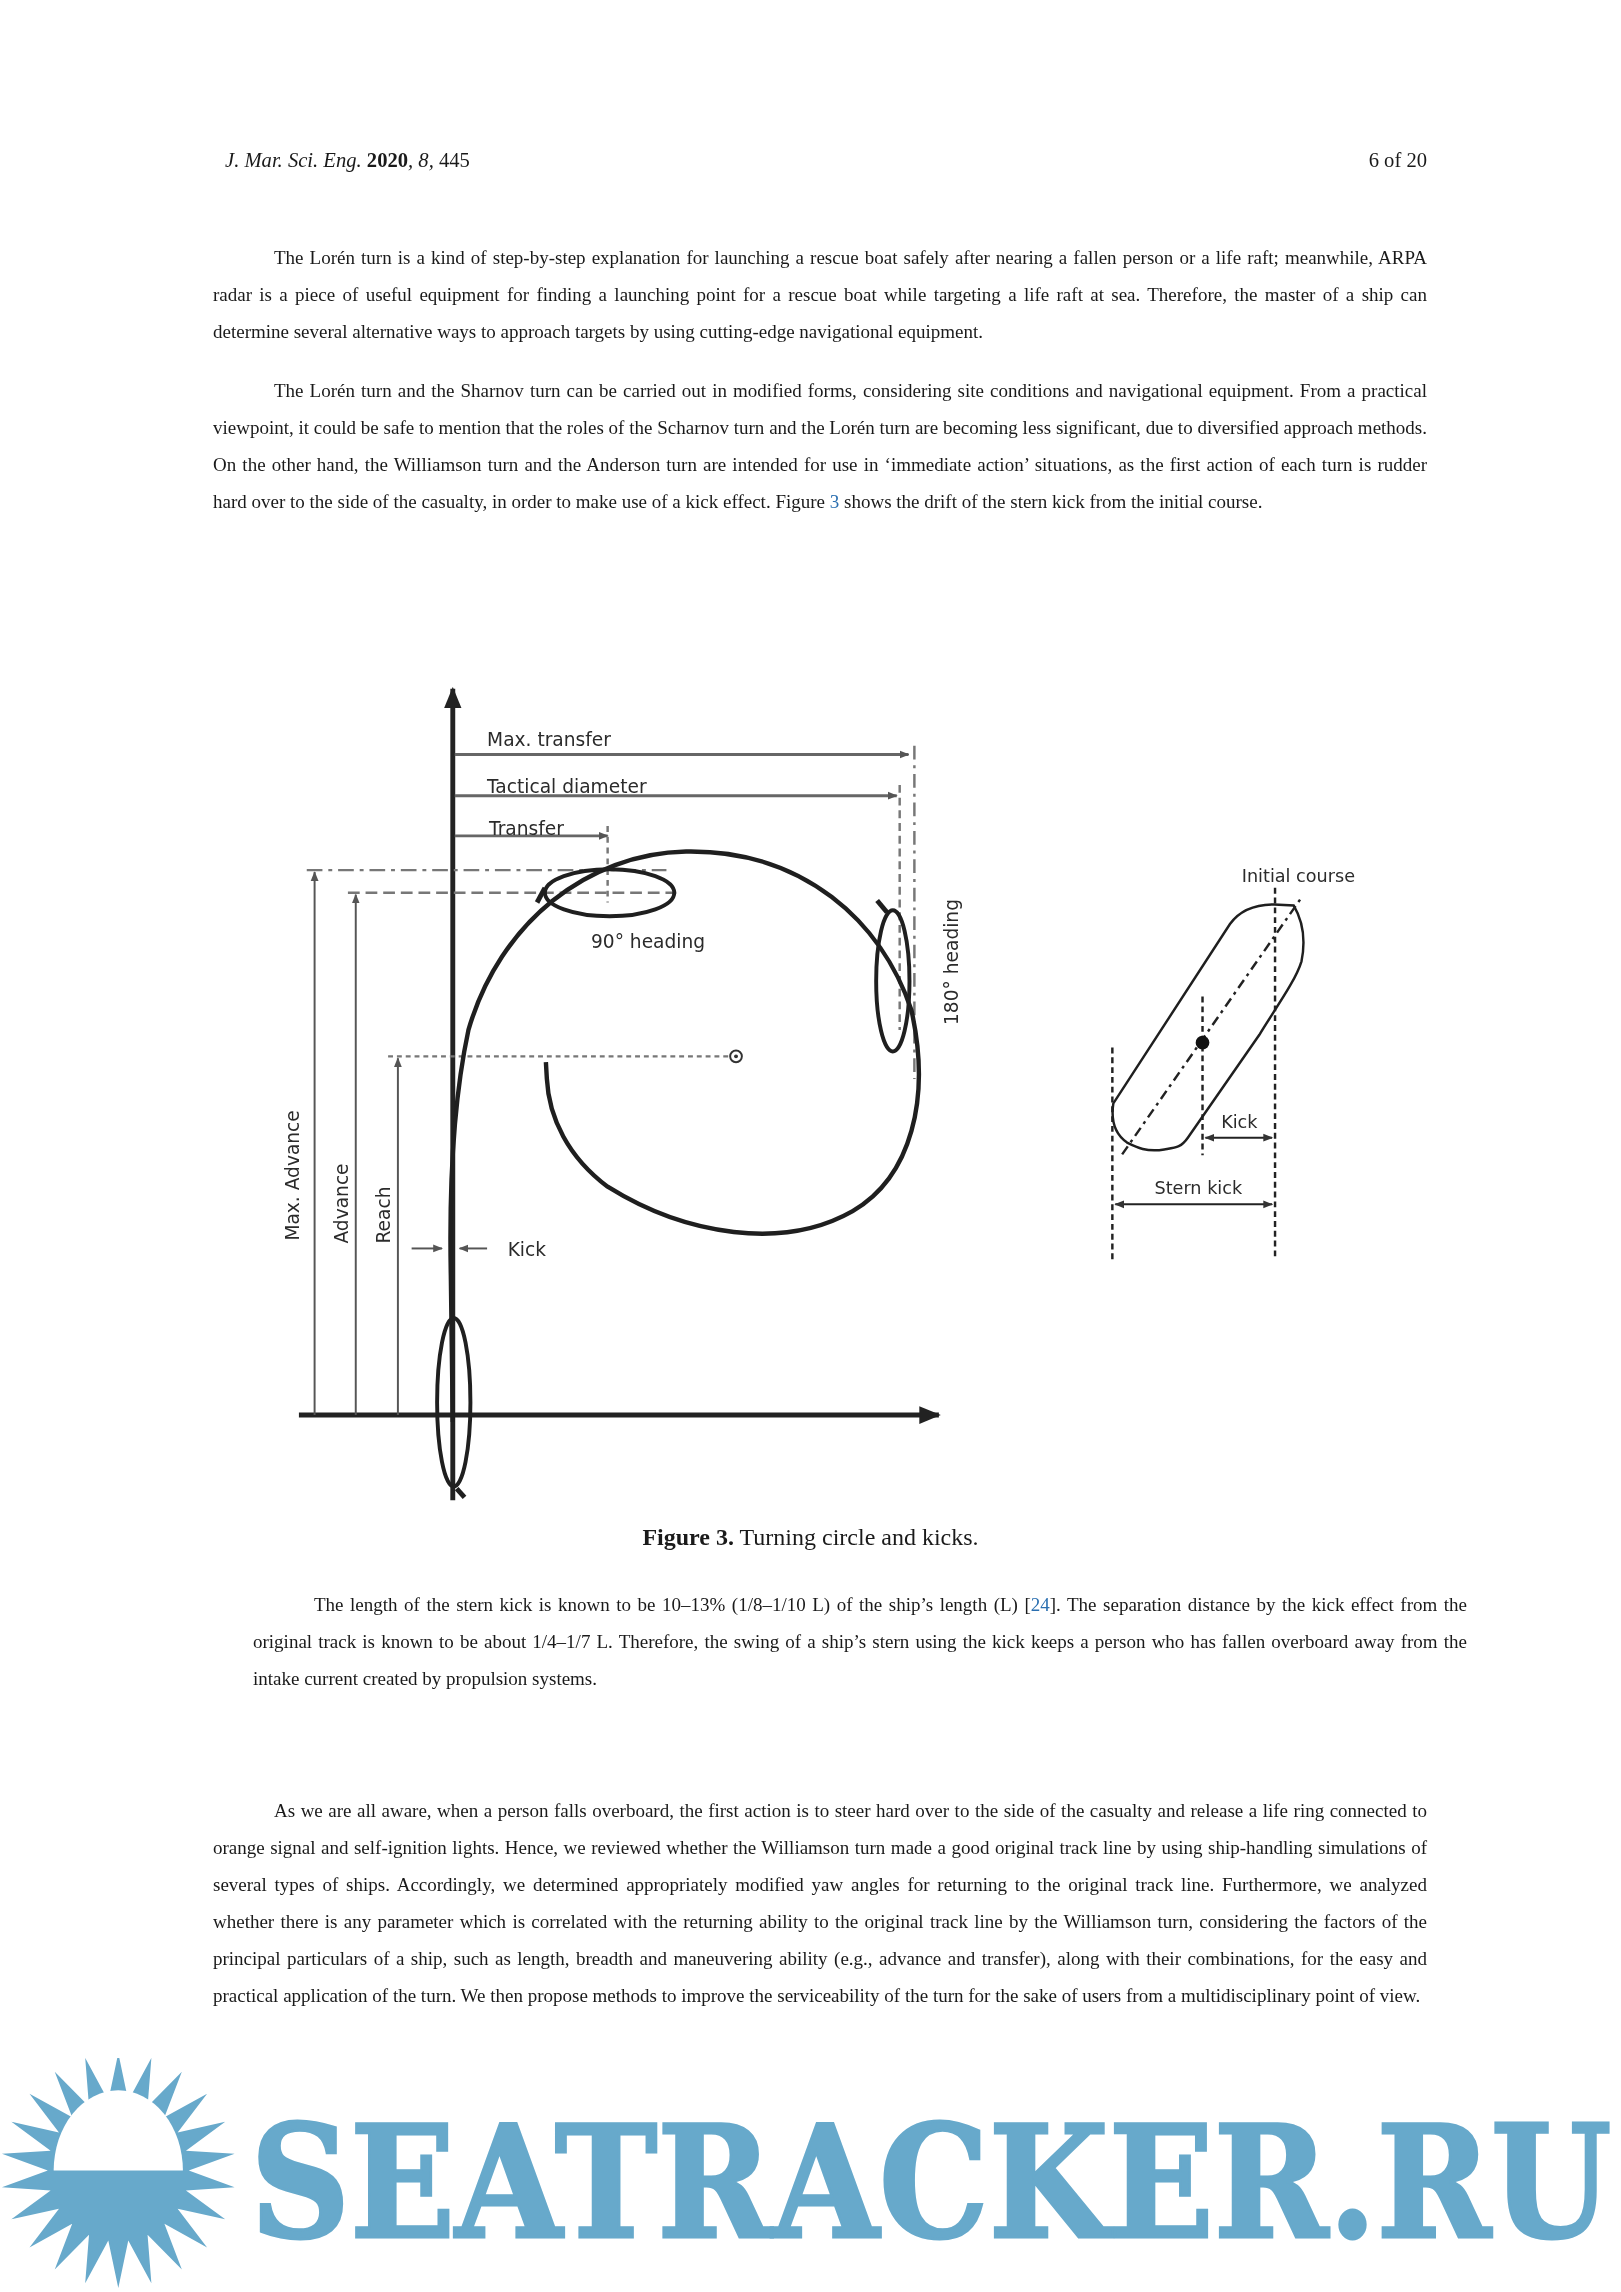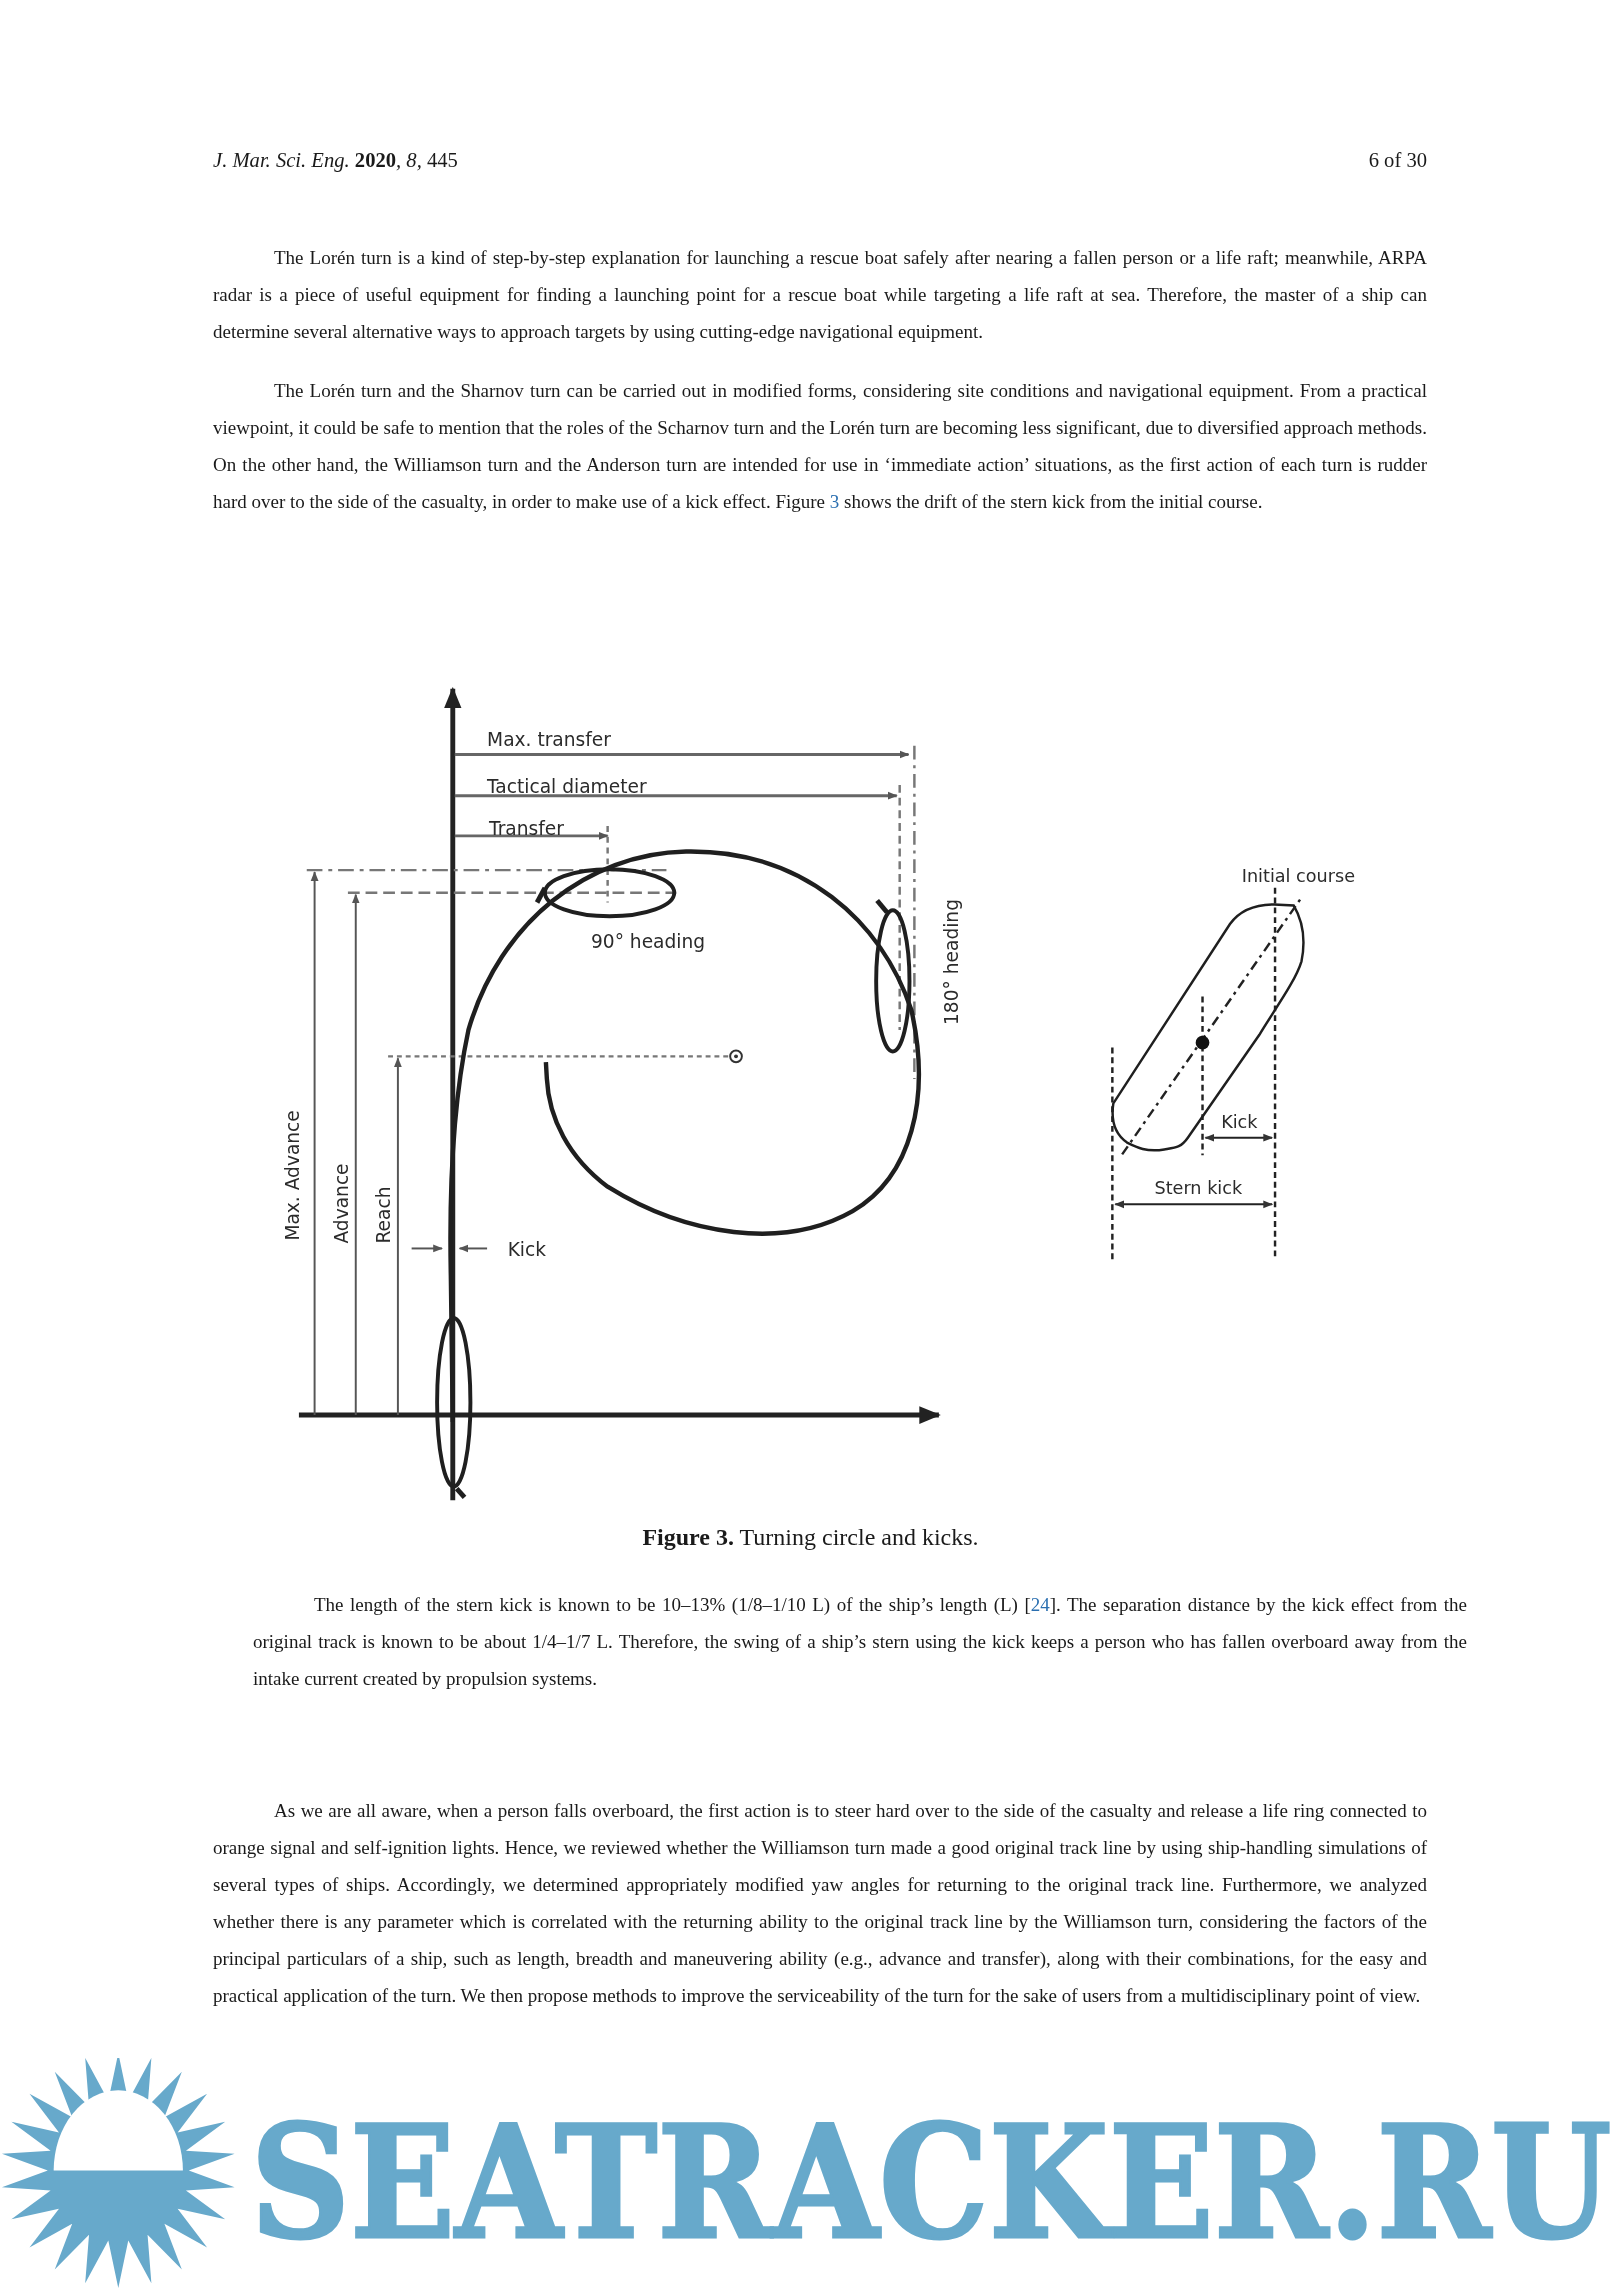--- a/index.html
+++ b/index.html
@@ -1,20 +1,20 @@
 <!DOCTYPE html>
 <html><head>
 <meta charset="utf-8">
 <style>
   html, body { margin:0; padding:0; background:#ffffff; }
   body { width:1621px; height:2293px; position:relative; overflow:hidden;
          font-family:"Liberation Serif","DejaVu Serif",serif; color:#1a1a1a; }
   .header { position:absolute; top:149px; left:213px; right:194px; height:29px;
             font-size:20.6px; }
-  .header .journal { position:absolute; left:0; top:0; font-style:italic; }
+  .header .journal { position:absolute; left:12px; top:0; font-style:italic; }
   .header .journal b { font-style:normal; font-weight:bold; }
   .header .pages { position:absolute; right:0; top:0; }
   .para { position:absolute; left:213px; width:1214px; font-size:19px;
           line-height:37px; text-align:justify; text-indent:61px; margin:0; }
   .link { color:#2a6fb0; }
   #p1 { top:239px; }
   #p2 { top:372px; }
   #p3 { top:1586px;margin-left:40px; }
   #p4 { top:1792px; }
   .caption { position:absolute; top:1524px; left:0; width:1621px; text-align:center;
@@ -22,21 +22,21 @@
   .caption b { font-weight:bold; }
   #figure { position:absolute; left:0; top:667px; width:1621px; height:863px; }
   #figure text { font-family:"DejaVu Sans","Liberation Sans",sans-serif; fill:#2b2b2b; }
   #watermark { position:absolute; left:0; top:2058px; width:1621px; height:234px; }
 </style>
 </head>
 <body>
 
 <div class="header">
   <span class="journal"><span>J. Mar. Sci. Eng.</span> <b>2020</b>, <span>8</span>, <span style="font-style:normal">445</span></span>
-  <span class="pages">6 of 30</span>
+  <span class="pages">6 of 20</span>
 </div>
 
 <p class="para" id="p1">The Lorén turn is a kind of step-by-step explanation for launching a rescue boat safely after nearing a fallen person or a life raft; meanwhile, ARPA radar is a piece of useful equipment for finding a launching point for a rescue boat while targeting a life raft at sea. Therefore, the master of a ship can determine several alternative ways to approach targets by using cutting-edge navigational equipment.</p>
 
 <p class="para" id="p2"><span>The Lorén turn and the Sharnov turn can be carried out in modified forms, considering site conditions and navigational equipment. From a practical viewpoint, it could be safe to mention that the roles of the Scharnov turn and the Lorén turn are becoming less significant, due to diversified approach methods. On the other hand, the Williamson turn and the Anderson turn are intended for use in ‘immediate action’ situations, as the first action of each turn is rudder hard over to the side of the casualty, in order to make use of a kick effect. Figure </span><span class="link">3</span><span> shows the drift of the stern kick from the initial course.</span></p>
 
 <svg id="figure" viewBox="0 680 1654 880" xmlns="http://www.w3.org/2000/svg">
   <defs>
     <marker id="ah" markerWidth="10" markerHeight="10" refX="9" refY="5" orient="auto" markerUnits="userSpaceOnUse">
       <path d="M0,1 L10,5 L0,9 Z" fill="#555"></path>

